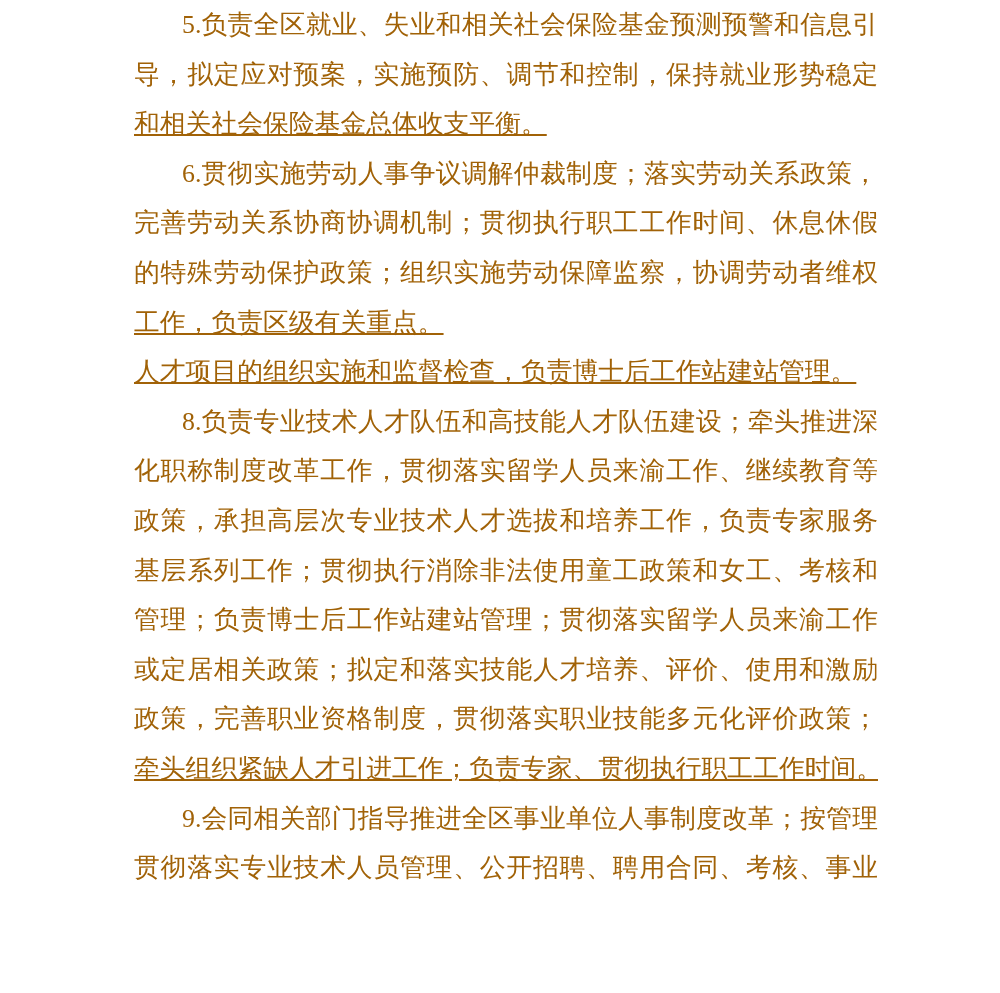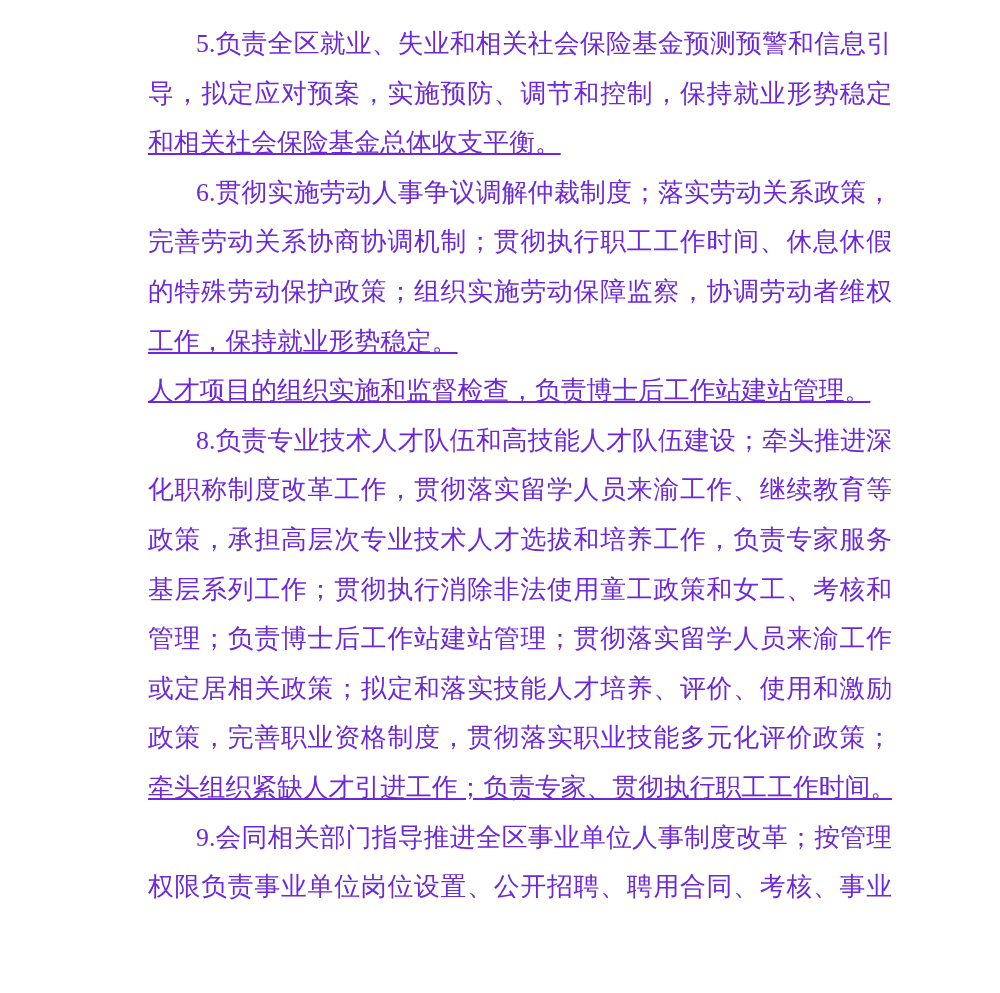--- a/index.html
+++ b/index.html
@@ -9,27 +9,26 @@
   }
   .page {
     position: relative;
     width: 1000px;
     height: 993px;
     background: #ffffff;
     overflow: hidden;
   }
   .text-block {
     position: absolute;
-    left: 148px;
+    left: 134px;
     top: 0;
     width: 744px;
     font-family: "Liberation Serif", "DejaVu Serif", serif;
     font-size: 25.8px;
-    color: #6d28d9;
-    margin-top: 19px;
+    color: #a16207;
   }
   .para {
     margin: 0;
     padding: 0;
   }
   .line {
     height: 49.6px;
     line-height: 49.6px;
     white-space: nowrap;
     overflow: hidden;
@@ -51,33 +50,33 @@
   <div class="text-block" id="doc-body">
       <div class="para">
         <div class="line indent">5.负责全区就业、失业和相关社会保险基金预测预警和信息引</div>
         <div class="line">导，拟定应对预案，实施预防、调节和控制，保持就业形势稳定</div>
         <div class="line para-end">和相关社会保险基金总体收支平衡。</div>
       </div>
       <div class="para">
         <div class="line indent">6.贯彻实施劳动人事争议调解仲裁制度；落实劳动关系政策，</div>
         <div class="line">完善劳动关系协商协调机制；贯彻执行职工工作时间、休息休假</div>
         <div class="line">的特殊劳动保护政策；组织实施劳动保障监察，协调劳动者维权</div>
-        <div class="line para-end">工作，保持就业形势稳定。</div>
+        <div class="line para-end">工作，负责区级有关重点。</div>
       </div>
       <div class="para">
         <div class="line para-end">人才项目的组织实施和监督检查，负责博士后工作站建站管理。</div>
       </div>
       <div class="para">
         <div class="line indent">8.负责专业技术人才队伍和高技能人才队伍建设；牵头推进深</div>
         <div class="line">化职称制度改革工作，贯彻落实留学人员来渝工作、继续教育等</div>
         <div class="line">政策，承担高层次专业技术人才选拔和培养工作，负责专家服务</div>
         <div class="line">基层系列工作；贯彻执行消除非法使用童工政策和女工、考核和</div>
         <div class="line">管理；负责博士后工作站建站管理；贯彻落实留学人员来渝工作</div>
         <div class="line">或定居相关政策；拟定和落实技能人才培养、评价、使用和激励</div>
         <div class="line">政策，完善职业资格制度，贯彻落实职业技能多元化评价政策；</div>
         <div class="line para-end">牵头组织紧缺人才引进工作；负责专家、贯彻执行职工工作时间。</div>
       </div>
       <div class="para">
         <div class="line indent">9.会同相关部门指导推进全区事业单位人事制度改革；按管理</div>
-        <div class="line">权限负责事业单位岗位设置、公开招聘、聘用合同、考核、事业</div>
+        <div class="line">贯彻落实专业技术人员管理、公开招聘、聘用合同、考核、事业</div>
       </div>
     </div>
 </div>
 
 </body></html>

